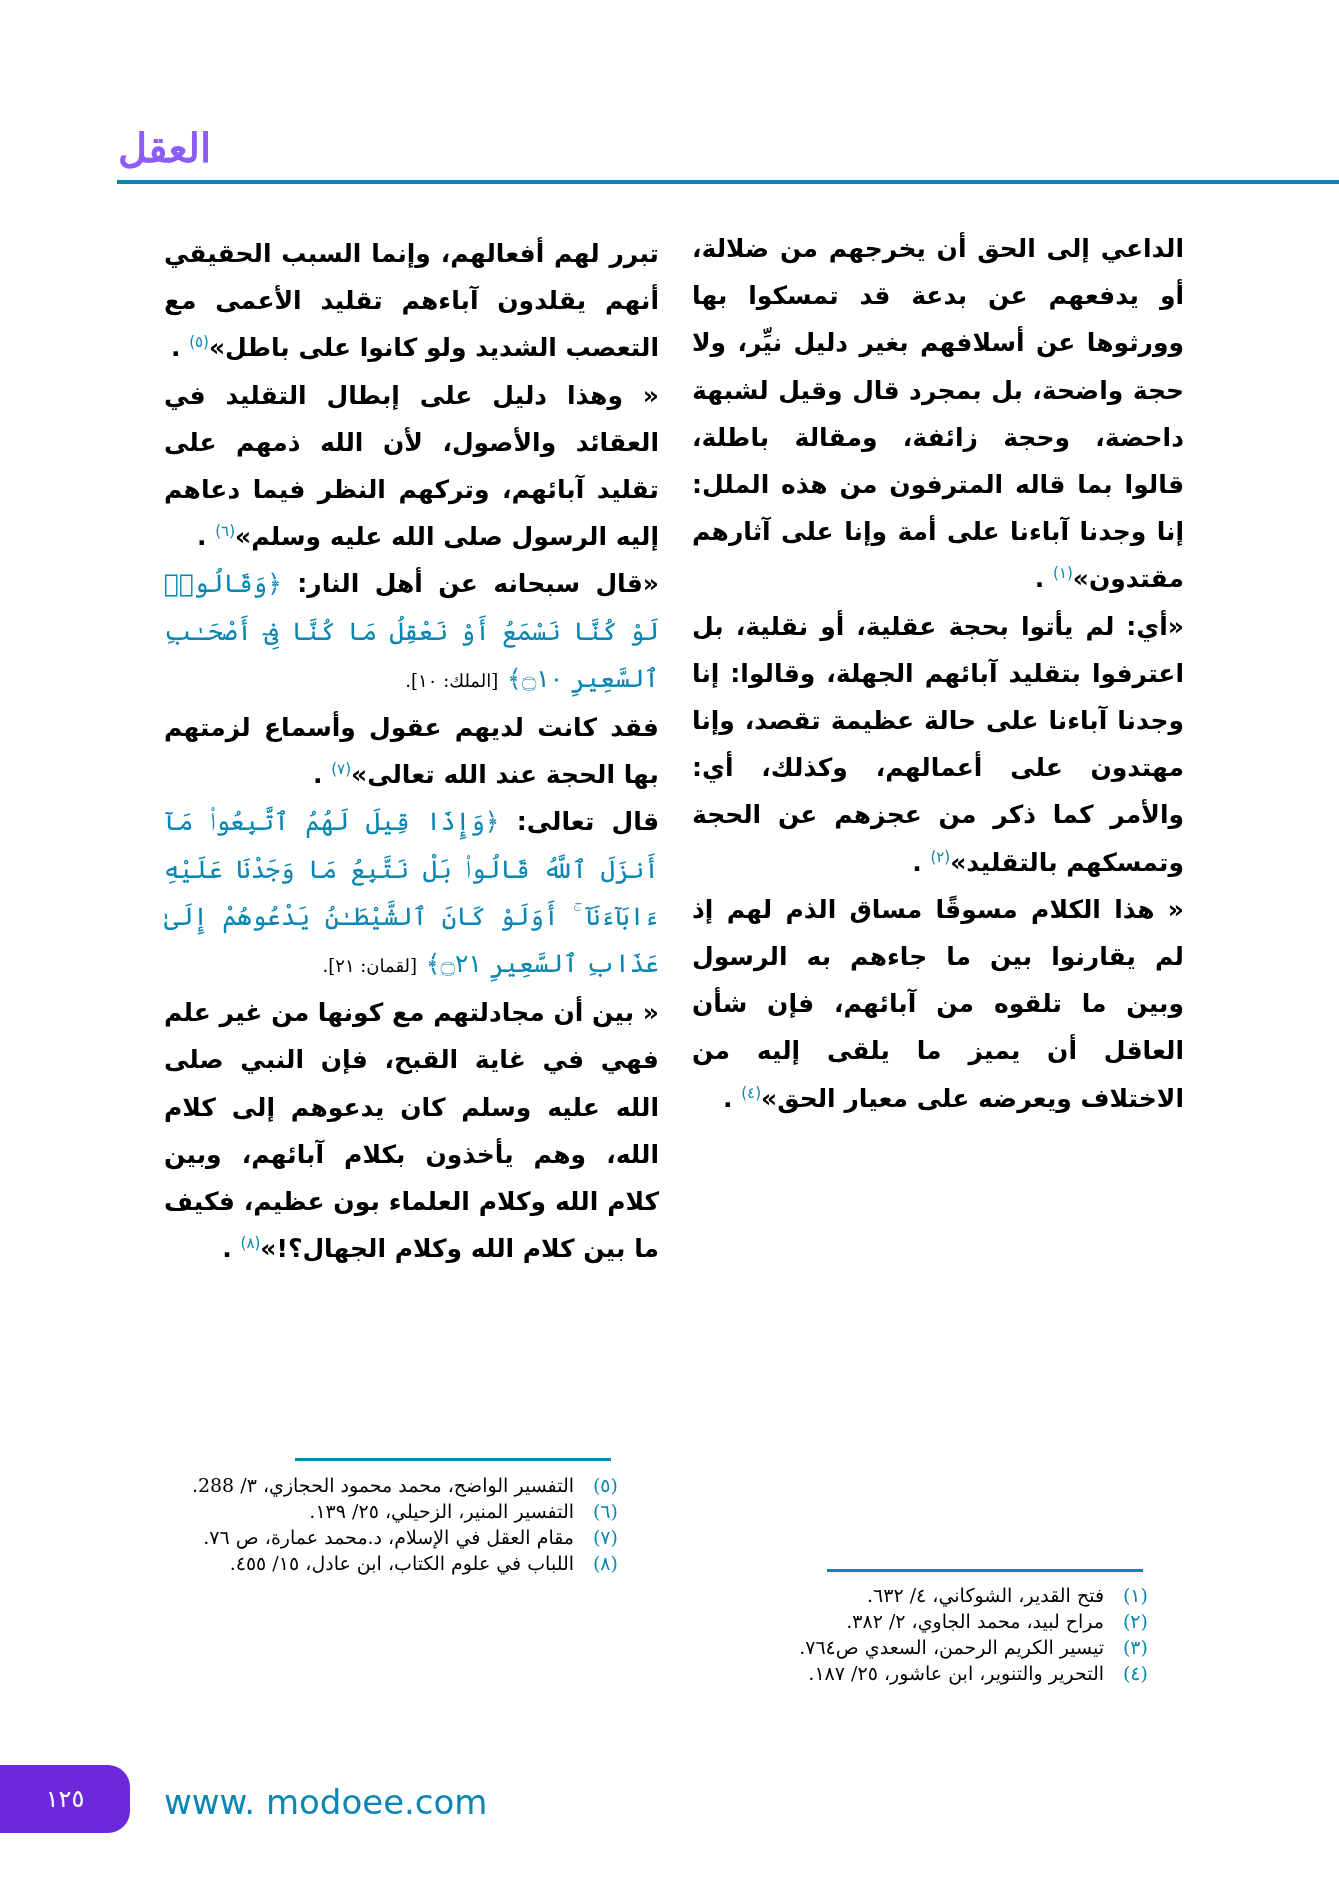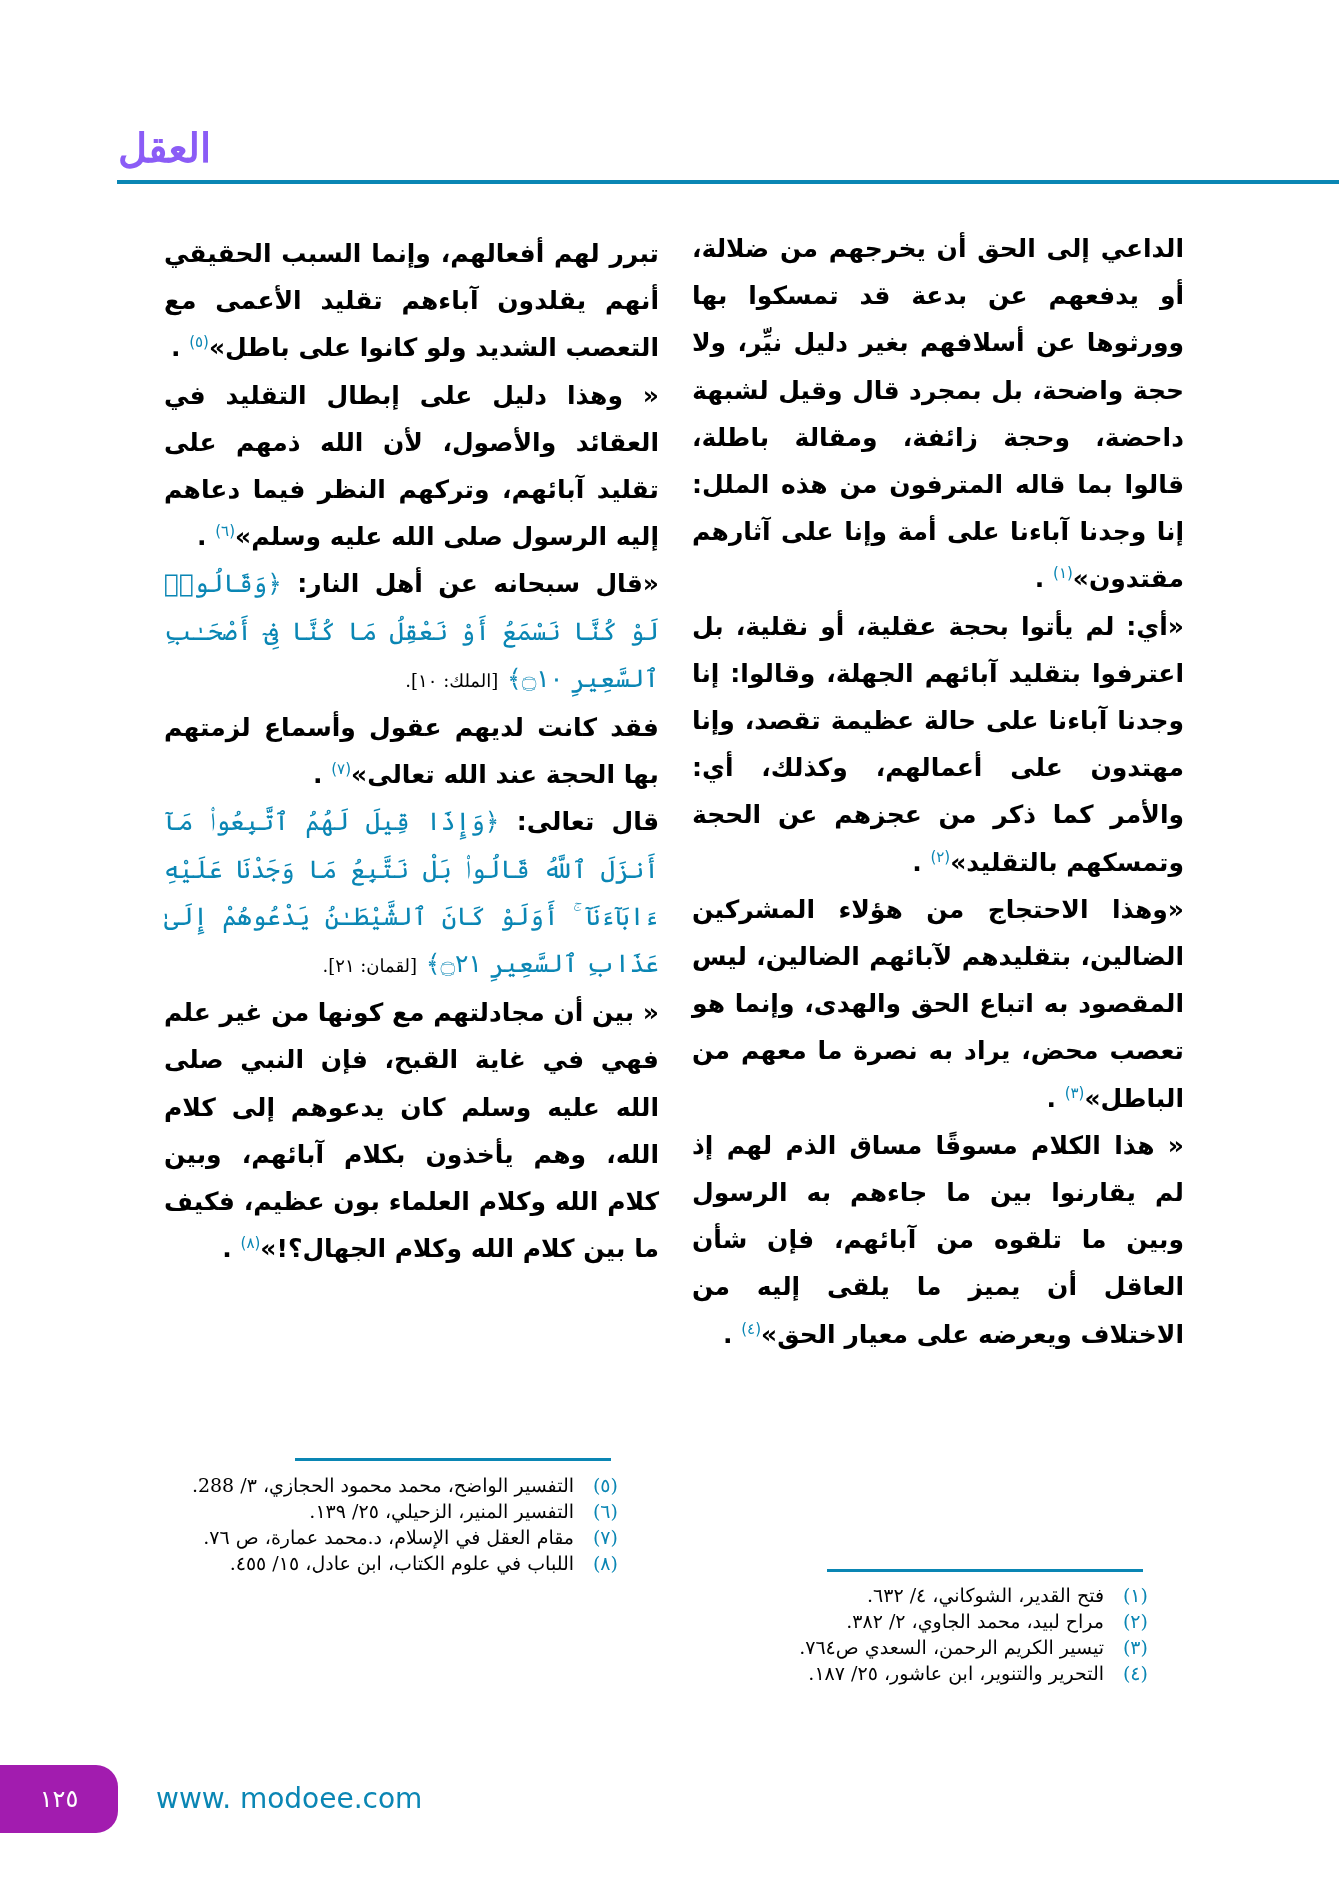--- a/index.html
+++ b/index.html
@@ -23,37 +23,36 @@
   .fn-rule-left  { left: 295px; top: 1458px; width: 316px; }
 
   .footnotes { position: absolute; direction: rtl; font-family: "DejaVu Serif", serif;
                font-size: 19px; line-height: 26px; }
   .fn-right { left: 648px; top: 1582px; width: 500px; }
   .fn-left  { left: 118px; top: 1472px; width: 500px; }
   .fn-item { display: flex; direction: rtl; margin-bottom: 0; }
   .fn-num { color: #0a86b4; min-width: 44px; flex: 0 0 auto; }
   .fn-text { flex: 1 1 auto; text-align: justify; }
 
-  .page-pill { position: absolute; left: 0; top: 1765px; width: 118px; height: 68px;
-               background: #a21caf; border-radius: 0 22px 22px 0; color: #fff;
+  .page-pill { position: absolute; left: 0; top: 1765px; width: 130px; height: 68px;
+               background: #6d28d9; border-radius: 0 22px 22px 0; color: #fff;
                display: flex; align-items: center; justify-content: center;
                font-size: 24px; font-family: "DejaVu Sans", sans-serif; }
-  .site-url { position: absolute; left: 156px; top: 1782px; color: #0a86b4;
-              font-size: 28px; font-family: "DejaVu Sans", sans-serif; direction: ltr; text-align: right; }
+  .site-url { position: absolute; left: 164px; top: 1782px; color: #0a86b4;
+              font-size: 34px; font-family: "DejaVu Sans", sans-serif; direction: ltr; text-align: right; }
 </style>
 </head>
 <body>
 
 <div class="header-title">العقل</div>
 <div class="header-rule"></div>
 
 <div class="col col-right">
   <p class="para"><span>الداعي إلى الحق أن يخرجهم من ضلالة، أو يدفعهم عن بدعة قد تمسكوا بها وورثوها عن أسلافهم بغير دليل نيِّر، ولا حجة واضحة، بل بمجرد قال وقيل لشبهة داحضة، وحجة زائفة، ومقالة باطلة، قالوا بما قاله المترفون من هذه الملل: إنا وجدنا آباءنا على أمة وإنا على آثارهم مقتدون»</span><span class="sup">(١)</span> <span>.</span></p>
   <p class="para"><span>«أي: لم يأتوا بحجة عقلية، أو نقلية، بل اعترفوا بتقليد آبائهم الجهلة، وقالوا: إنا وجدنا آباءنا على حالة عظيمة تقصد، وإنا مهتدون على أعمالهم، وكذلك، أي: والأمر كما ذكر من عجزهم عن الحجة وتمسكهم بالتقليد»</span><span class="sup">(٢)</span> <span>.</span></p>
-  <p class="para"><span>«وهذا الاحتجاج من هؤلاء المشركين الضالين، بتقليدهم لآبائهم الضالين، ليس المقصود به اتباع الحق والهدى، وإنما هو تعصب محض، يراد به نصرة ما معهم من الباطل»</span><span class="sup">(٣)</span> <span>.</span></p>
   <p class="para"><span>« هذا الكلام مسوقًا مساق الذم لهم إذ لم يقارنوا بين ما جاءهم به الرسول وبين ما تلقوه من آبائهم، فإن شأن العاقل أن يميز ما يلقى إليه من الاختلاف ويعرضه على معيار الحق»</span><span class="sup">(٤)</span> <span>.</span></p>
 </div>
 
 <div class="fn-rule fn-rule-right"></div>
 <div class="footnotes fn-right" id="fn-right">
     <div class="fn-item">
       <span class="fn-num">(١)</span>
       <span class="fn-text">فتح القدير، الشوكاني، ٤/ ٦٣٢.</span>
     </div>
     <div class="fn-item">

